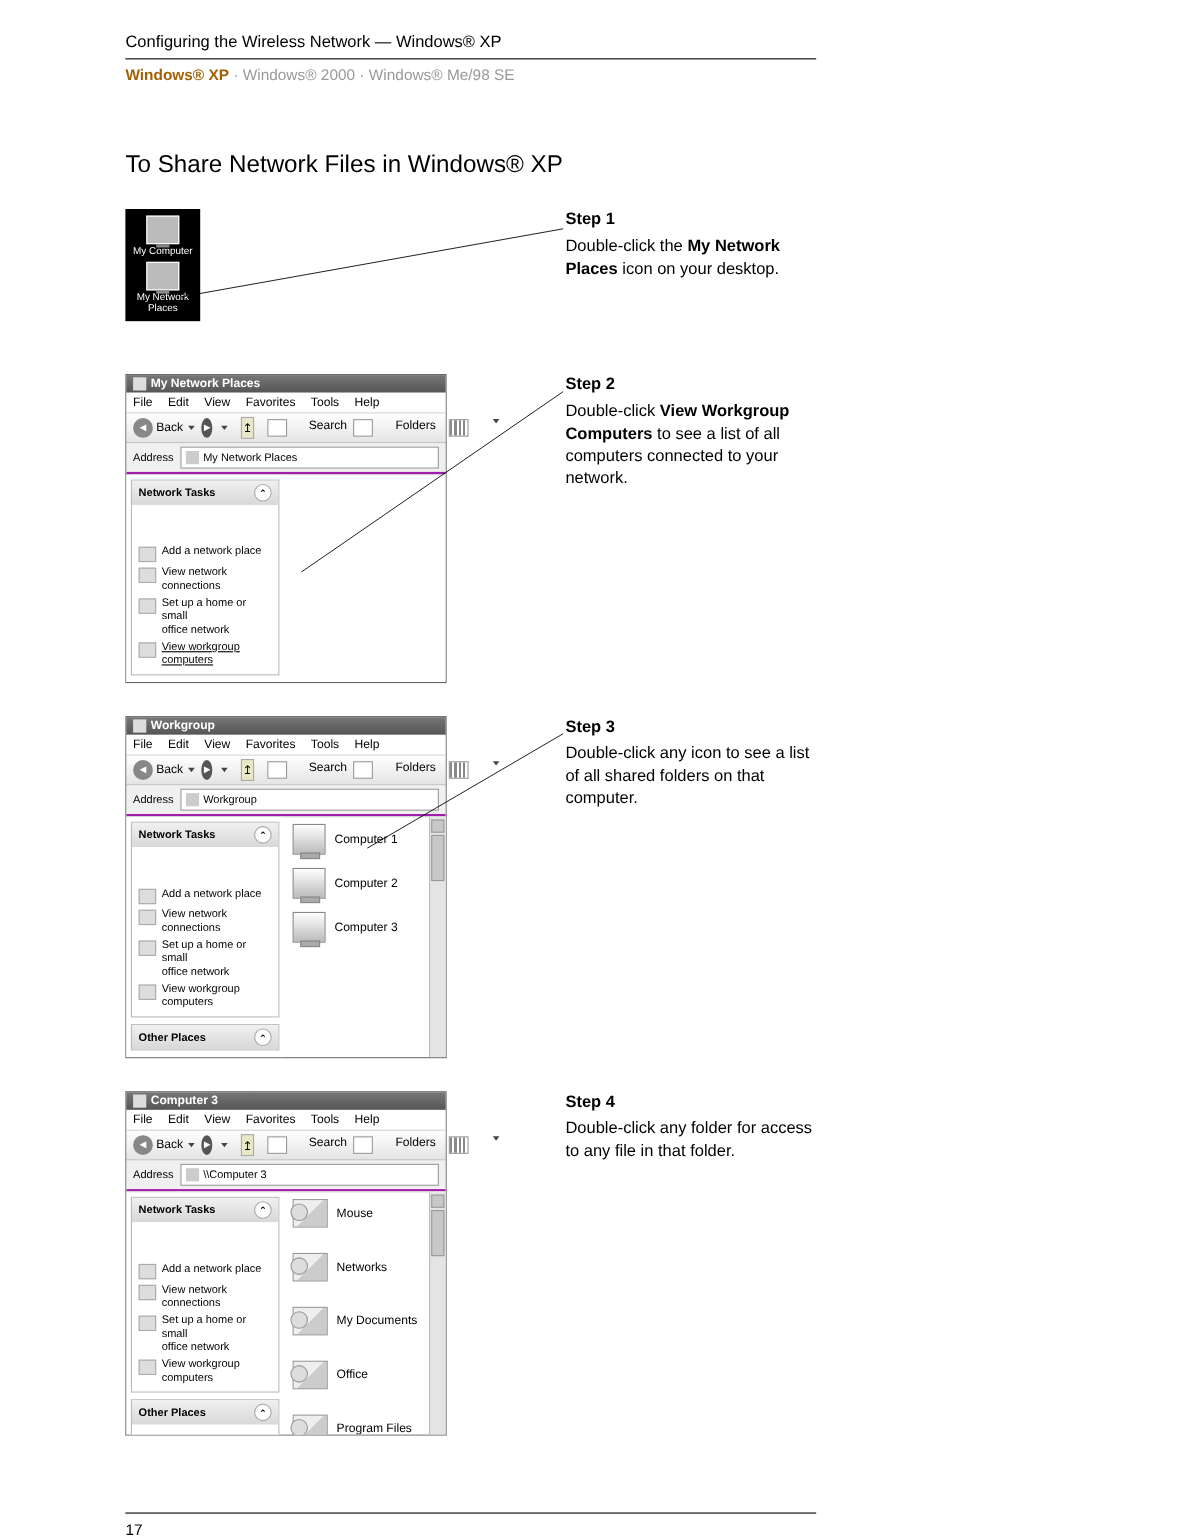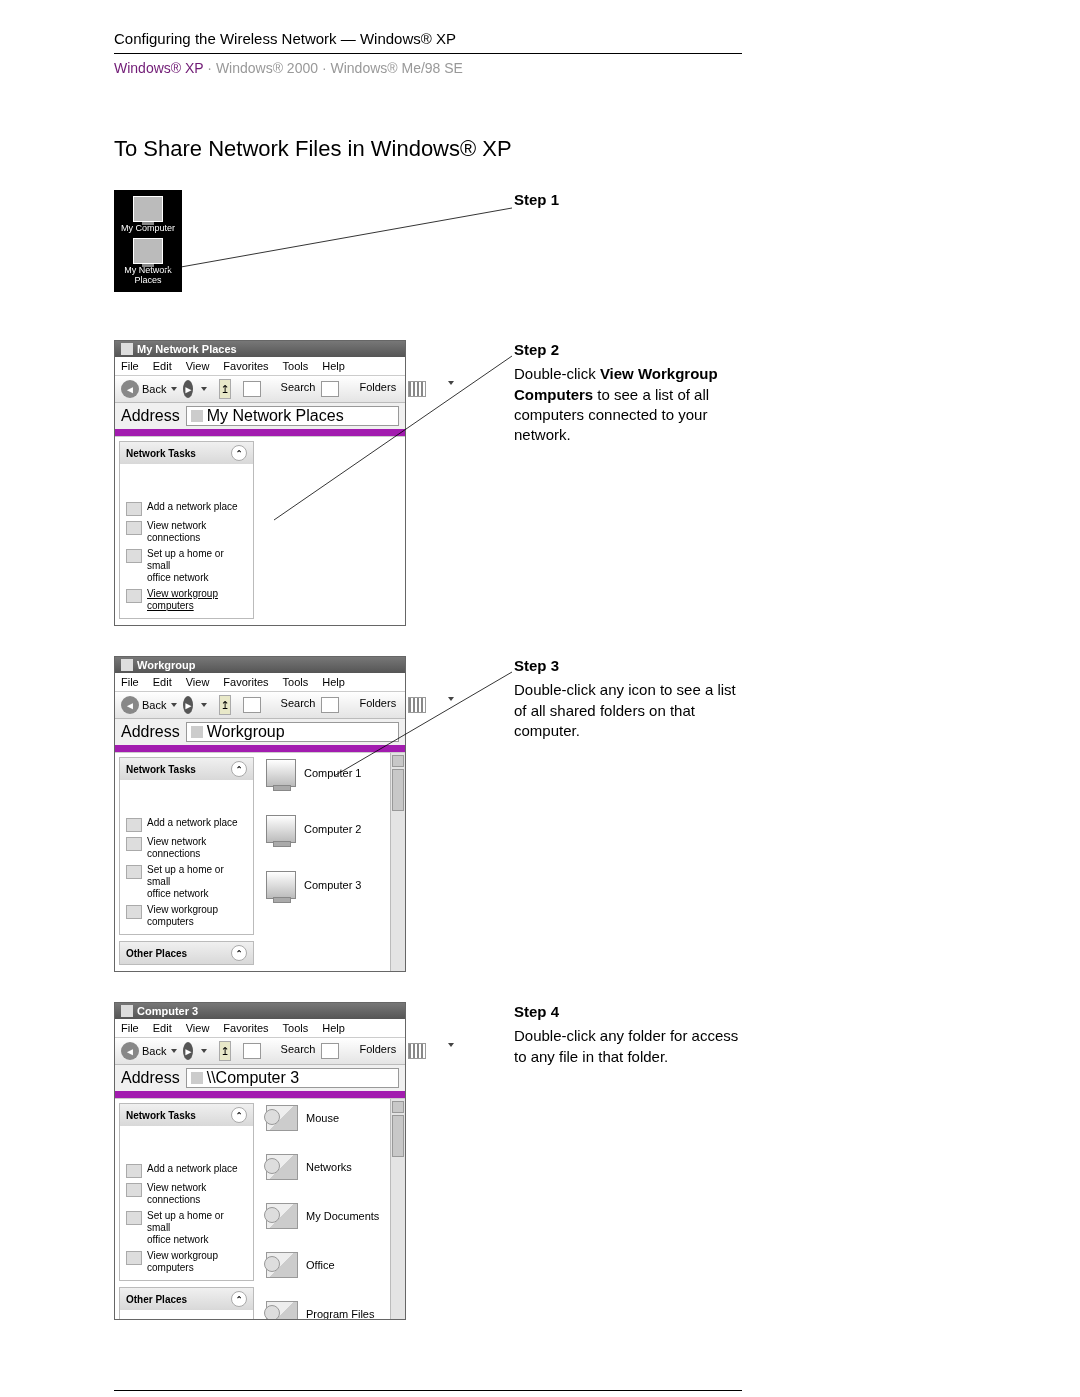--- a/index.html
+++ b/index.html
@@ -21,22 +21,22 @@
     border-bottom: 1px solid #000;
     padding-bottom: 6px;
     margin-bottom: 6px;
   }
   .nav-line {
     font-size: 14px;
     color: #999;
     margin-bottom: 60px;
   }
   .nav-line .active {
-    color: #701a75;
-    font-weight: normal;
+    color: #a16207;
+    font-weight: bold;
   }
   .section-heading {
     font-size: 22px;
     font-weight: normal;
     margin-bottom: 28px;
   }
   .step-row {
     display: flex;
     align-items: flex-start;
     margin-bottom: 30px;
@@ -150,24 +150,24 @@
     display:inline-block;
   }
   .views-icon { background: repeating-linear-gradient(90deg,#888 0 2px,#fff 2px 4px); }
   .drop-tri {
     width:0; height:0; border-left:3px solid transparent; border-right:3px solid transparent;
     border-top:4px solid #444; display:inline-block; margin-left:2px;
   }
 
   .xp-addressbar {
     background:#f0f0f0;
-    border-bottom:7px solid #a21caf;
+    border-bottom:2px solid #a21caf;
     padding:3px 6px;
     display:flex; align-items:center; gap:6px;
-    font-size:16px;
+    font-size:10px;
   }
   .addr-field {
     flex:1; background:#fff; border:1px solid #999; padding:1px 4px;
     display:flex; align-items:center; gap:4px; height:16px;
   }
   .addr-icon { width:12px; height:12px; background:#ccc; display:inline-block; }
 
   .xp-body {
     background:#fff;
     display:flex;
@@ -209,21 +209,21 @@
     width:14px; height:12px; background:#ddd; border:1px solid #aaa; flex:0 0 14px;
     margin-top:1px;
   }
   .task-item.link { text-decoration: underline; }
 
   .xp-content {
     flex:1;
     padding:6px 8px;
     display:flex;
     flex-direction:column;
-    gap:28px;
+    gap:12px;
     position:relative;
   }
   .scrollbar-stub {
     width:14px; background:#e4e4e4; border-left:1px solid #bbb;
     display:flex; flex-direction:column; align-items:center;
     padding-top:2px;
   }
   .scroll-up, .scroll-thumb {
     width:10px; background:#c8c8c8; border:1px solid #999;
   }
@@ -299,20 +299,23 @@
         </div>
         <div class="desktop-icon">
           <div class="ic"></div>
           <span>My Network</span>
           <span>Places</span>
         </div>
       </div>
     </div>
     <div class="text-col">
       <div class="step-title">Step 1</div>
+      <div>
+        <span>Double-click the </span><b>My Network Places</b><span> icon on your desktop.</span>
+      </div>
     </div>
   </div>
 
   <div class="step-row" style="min-height:200px;">
     <svg class="connector" width="500" height="260">
         <line x1="160" y1="180" x2="398" y2="16" stroke="#000" stroke-width="0.8"></line>
       </svg>
     <div class="screenshot-col">
       <div class="xp-window">
         <div class="xp-titlebar">

